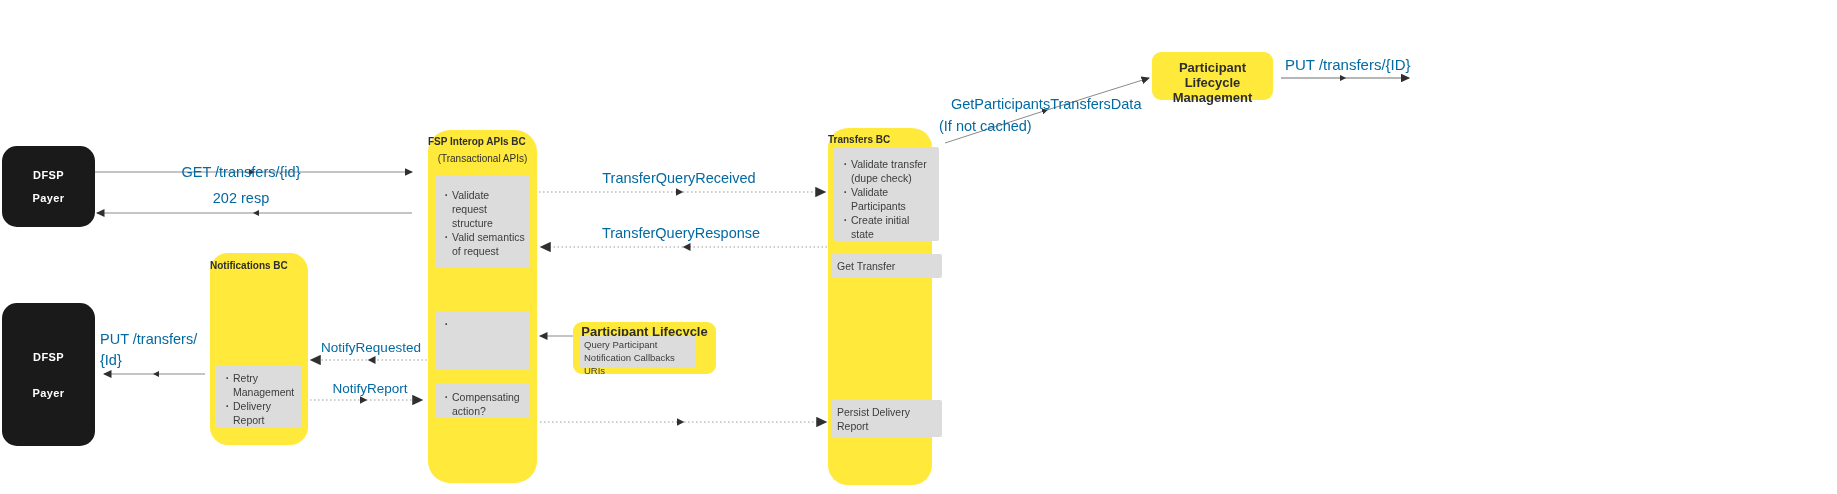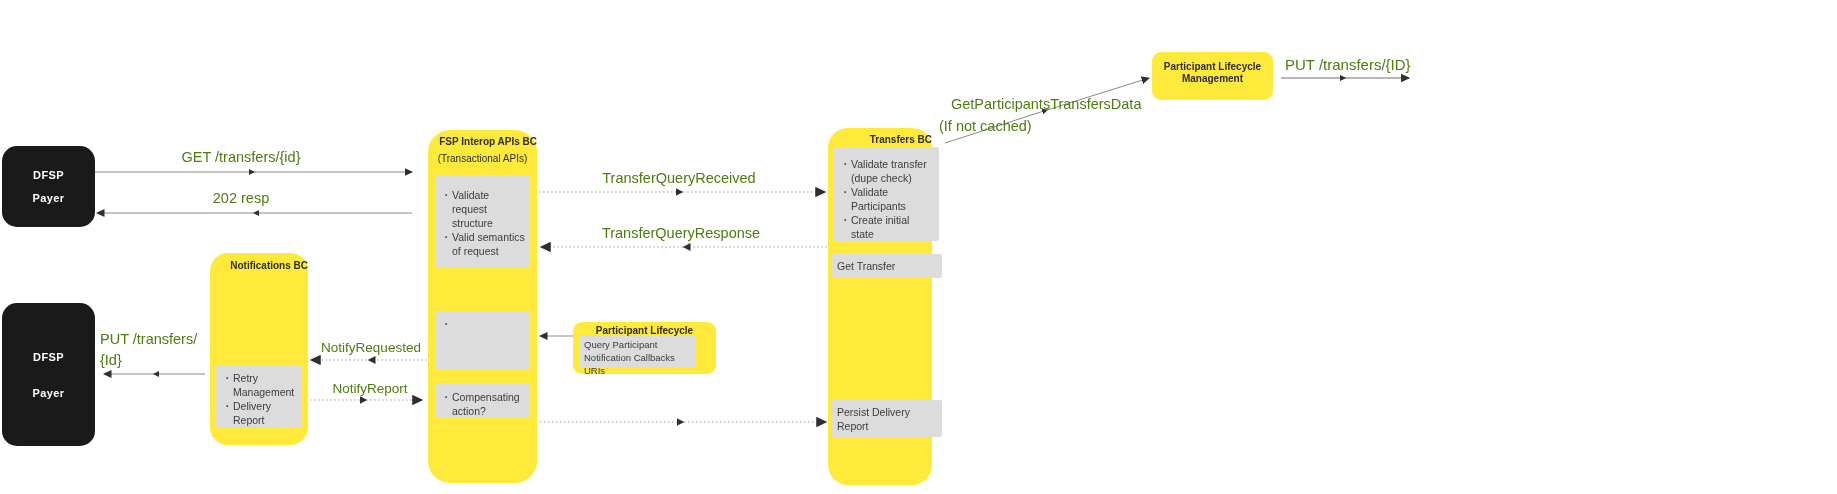--- a/index.html
+++ b/index.html
@@ -16,36 +16,36 @@
   }
   
   .actor{
     background:#1a1a1a;border-radius:15px;color:#ffffff;
     display:flex;flex-direction:column;align-items:center;justify-content:center;
     font-size:11px;font-weight:bold;letter-spacing:.4px;gap:11px;
   }
   
   .bc{background:#ffe93b;border-radius:20px;}
   .bc-title{
-    position:absolute;left:0;right:0;text-align:right;
+    position:absolute;left:0;right:0;text-align:left;
     font-weight:bold;font-size:10px;color:#2e2e2e;white-space:nowrap;
   }
   .bc-sub{position:absolute;left:0;right:0;text-align:center;font-size:10px;color:#2e2e2e;}
   .graybox{position:absolute;background:#dcdcdc;border-radius:2px;box-sizing:border-box;
     font-size:10.5px;color:#3c3c3c;line-height:1.34;}
   .graybox.pad{padding:6px 5px 4px 6px;}
   .bi{display:flex;align-items:flex-start;}
   .bi .dot{width:11px;text-align:center;flex:0 0 11px;font-weight:bold;line-height:1.34;}
   .plain-label{padding:5px 6px;}
   
   .plm{background:#ffe93b;border-radius:9px;}
   .plm-title{position:absolute;left:0;right:0;top:3px;text-align:center;
-    font-weight:bold;font-size:10px;color:#2e2e2e;line-height:1.15;}
+    font-weight:bold;font-size:13px;color:#2e2e2e;line-height:1.15;}
   
-  .lbl{position:absolute;font-size:14.5px;color:#4d7c0f;white-space:nowrap;}
+  .lbl{position:absolute;font-size:14.5px;color:#0369a1;white-space:nowrap;}
   .lbl.c{transform:translateX(-50%);}
   .lbl.small{font-size:13.5px;}
   svg.wires{position:absolute;left:0;top:0;pointer-events:none;}
 </style>
 </head>
 <body>
 
 <div id="canvas">
 
   <svg class="wires" width="1837" height="494" viewBox="0 0 1837 494">
@@ -161,21 +161,21 @@
     </div>
     <div class="graybox plain-label" style="left:3px;top:272px;width:111px;height:37px;">
       <span>Persist Delivery Report</span>
     </div>
   </div>
 
   <div class="abs plm" style="left:1152px;top:52px;width:121px;height:48px;">
     <div class="plm-title" style="top:9px;padding:0 10px;white-space:normal;">Participant Lifecycle Management</div>
   </div>
 
-  <div class="lbl c" style="left:241px;top:149px;">GET /transfers/{id}</div>
+  <div class="lbl c" style="left:241px;top:164px;">GET /transfers/{id}</div>
   <div class="lbl c" style="left:241px;top:190px;">202 resp</div>
   <div class="lbl c" style="left:679px;top:170px;">TransferQueryReceived</div>
   <div class="lbl c" style="left:681px;top:225px;">TransferQueryResponse</div>
   <div class="lbl c small" style="left:371px;top:340px;">NotifyRequested</div>
   <div class="lbl c small" style="left:370px;top:381px;">NotifyReport</div>
   <div class="lbl" style="left:951px;top:96px;">GetParticipantsTransfersData</div>
   <div class="lbl" style="left:939px;top:118px;">(If not cached)</div>
   <div class="lbl" style="left:1285px;top:56px;font-size:15px;">PUT /transfers/{ID}</div>
   <div class="lbl" style="left:100px;top:331px;">PUT /transfers/</div>
   <div class="lbl" style="left:100px;top:352px;">{Id}</div>

